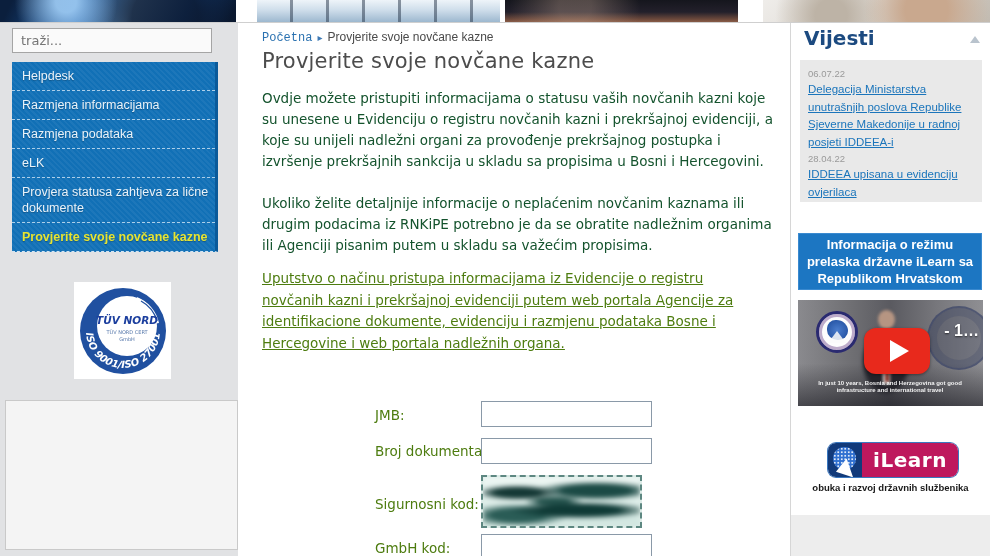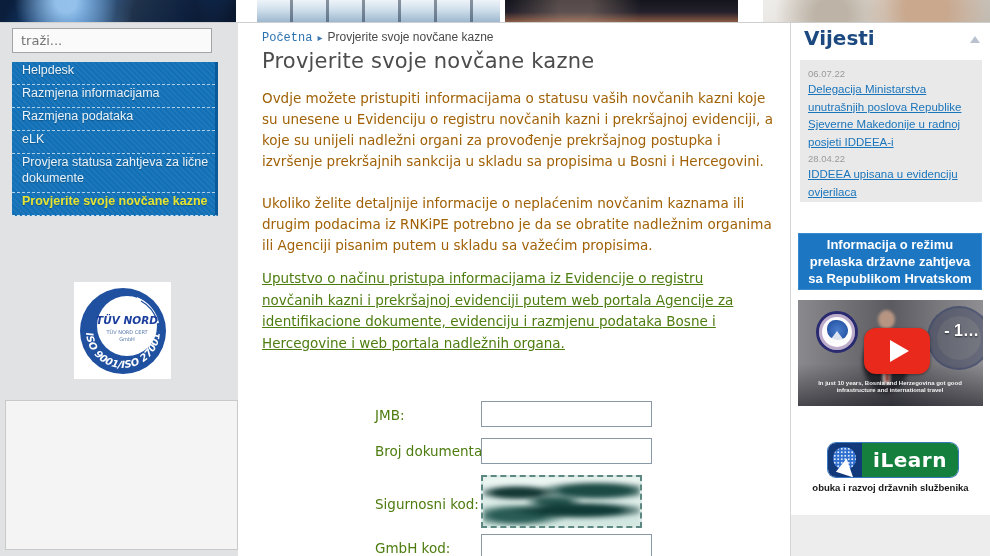--- a/index.html
+++ b/index.html
@@ -35,21 +35,21 @@
   
   .left-col { position:absolute; left:0; top:23px; width:238px; height:533px; background:#e1e2e4; }
   .search-input { position:absolute; left:12px; top:5px; width:200px; height:25px;
     border:1px solid #a5a5a5; background:#fafafa; font:13px "DejaVu Sans",sans-serif;
     color:#4a4a4a; padding:0 8px; }
   .menu { position:absolute; left:12px; top:39px; width:206px;
     background:
       repeating-linear-gradient(45deg, rgba(255,255,255,.05) 0 2px, transparent 2px 4px),
       #1170b6;
     border-right:3px solid #0a5a9a; border-bottom:1px dashed #cfe4f4; }
-  .menu-item { padding:0 4px 6px 10px; border-bottom:1px dashed rgba(222,238,250,.75);
+  .menu-item { padding:6px 4px 6px 10px; border-bottom:1px dashed rgba(222,238,250,.75);
     font:12.5px/16px "Liberation Sans",sans-serif; color:#eaf3fa; cursor:pointer;
     text-shadow:0 1px 1px rgba(0,0,0,.25); }
   .menu-item:last-child { border-bottom:none; }
   .menu-item.active { color:#e6e432; font-weight:bold; }
 
   .tuv-box { position:absolute; left:74px; top:259px; width:97px; height:97px; background:#fff;
     display:flex; align-items:center; justify-content:center; }
   .left-panel { position:absolute; left:5px; top:377px; width:233px; height:150px;
     background:#f4f4f4; border:1px solid #c9c9c9; }
 
@@ -57,21 +57,21 @@
   .main-col { position:absolute; left:238px; top:23px; width:552px; height:533px; background:#fff; }
   .divider { position:absolute; left:790px; top:23px; width:1px; height:533px; background:#d6d6d6; }
 
   .breadcrumb { position:absolute; left:24px; top:7px; font:12px "Liberation Sans",sans-serif; color:#4a4a4a; }
   .crumb-home { color:#2a71b0; text-decoration:none; cursor:pointer;font-family:Liberation Mono, monospace; }
   .crumb-sep { color:#3e79b4; font-size:10px; padding:0 5px; }
 
   .page-title { position:absolute; left:24px; top:26px; font:400 21px "DejaVu Sans",sans-serif;
     color:#4c4c4c; letter-spacing:.2px; }
 
-  .para { position:absolute; left:24px; width:517px; font:13.5px/21px "DejaVu Sans",sans-serif; color:#a16207; }
+  .para { position:absolute; left:24px; width:517px; font:13.5px/21px "DejaVu Sans",sans-serif; color:#14532d; }
   .para1 { top:65px; }
   .para2 { top:170px; }
   .instr-link { position:absolute; left:24px; top:245px; width:505px;
     font:13.5px/21.5px "DejaVu Sans",sans-serif; color:#4d7c0f; text-decoration:underline; cursor:pointer; }
 
   .form-label { position:absolute; left:137px; font:13.5px "DejaVu Sans",sans-serif; color:#4d7c0f; }
   .form-input { position:absolute; left:243px; width:171px; height:26px;
     border:1px solid #8a99a8; background:#fff; font:13px "DejaVu Sans",sans-serif; padding:0 5px; }
   .lbl-jmb { top:384px; } .inp-jmb { top:378px; }
   .lbl-doc { top:420px; } .inp-doc { top:415px; }
@@ -135,21 +135,21 @@
   .ilearn-logo { position:absolute; left:30px; top:25px; width:130px; height:34px; display:flex;
     border-radius:8px; overflow:hidden; cursor:pointer; box-shadow:0 0 0 1px #3a78c0; }
   .ilearn-left { position:relative; width:34px; height:34px; background:#123a7a; flex:0 0 34px; }
   .globe { position:absolute; left:5px; top:4px; width:23px; height:23px; border-radius:50%;
     background-color:#2f6fd0;
     background-image:radial-gradient(rgba(255,255,255,.85) .7px, transparent 1.1px);
     background-size:3.5px 3.5px; }
   .wing { position:absolute; left:10px; bottom:2px; width:0; height:0;
     border-left:6px solid transparent; border-right:12px solid transparent; border-bottom:16px solid #fff;
     transform:rotate(18deg); }
-  .ilearn-right { flex:1; background:#15803d; color:#fff; display:flex; align-items:center;
+  .ilearn-right { flex:1; background:#be185d; color:#fff; display:flex; align-items:center;
     justify-content:center; font:bold 20px "DejaVu Sans",sans-serif; letter-spacing:.5px; }
   .ilearn-tagline { position:absolute; left:0; top:64px; width:185px; text-align:center;
     font:bold 9.5px "Liberation Sans",sans-serif; color:#1a1a1a; }
   .right-footer { position:absolute; left:0; top:492px; width:199px; height:41px; background:#ededed; }
 
   svg text { font-family:"DejaVu Sans",sans-serif; }
 </style>
 </head>
 <body>
 
@@ -227,21 +227,21 @@
         <div class="news-date">06.07.22</div>
         <a class="news-link">Delegacija Ministarstva unutrašnjih poslova Republike Sjeverne Makedonije u radnoj posjeti IDDEEA-i</a>
       </div>
       <div>
         <div class="news-date">28.04.22</div>
         <a class="news-link">IDDEEA upisana u evidenciju ovjerilaca</a>
       </div>
     </div>
 
     <div class="info-banner">
-      <span>Informacija o režimu prelaska državne zahtjeva sa Republikom Hrvatskom</span>
+      <span>Informacija o režimu prelaska državne iLearn sa Republikom Hrvatskom</span>
     </div>
 
     <div class="video">
       <div class="person">
         <div class="face"></div>
           <div class="shirt"></div>
           <div class="tie"></div>
       </div>
       <div class="emblem-left">
         <div class="map"></div>

